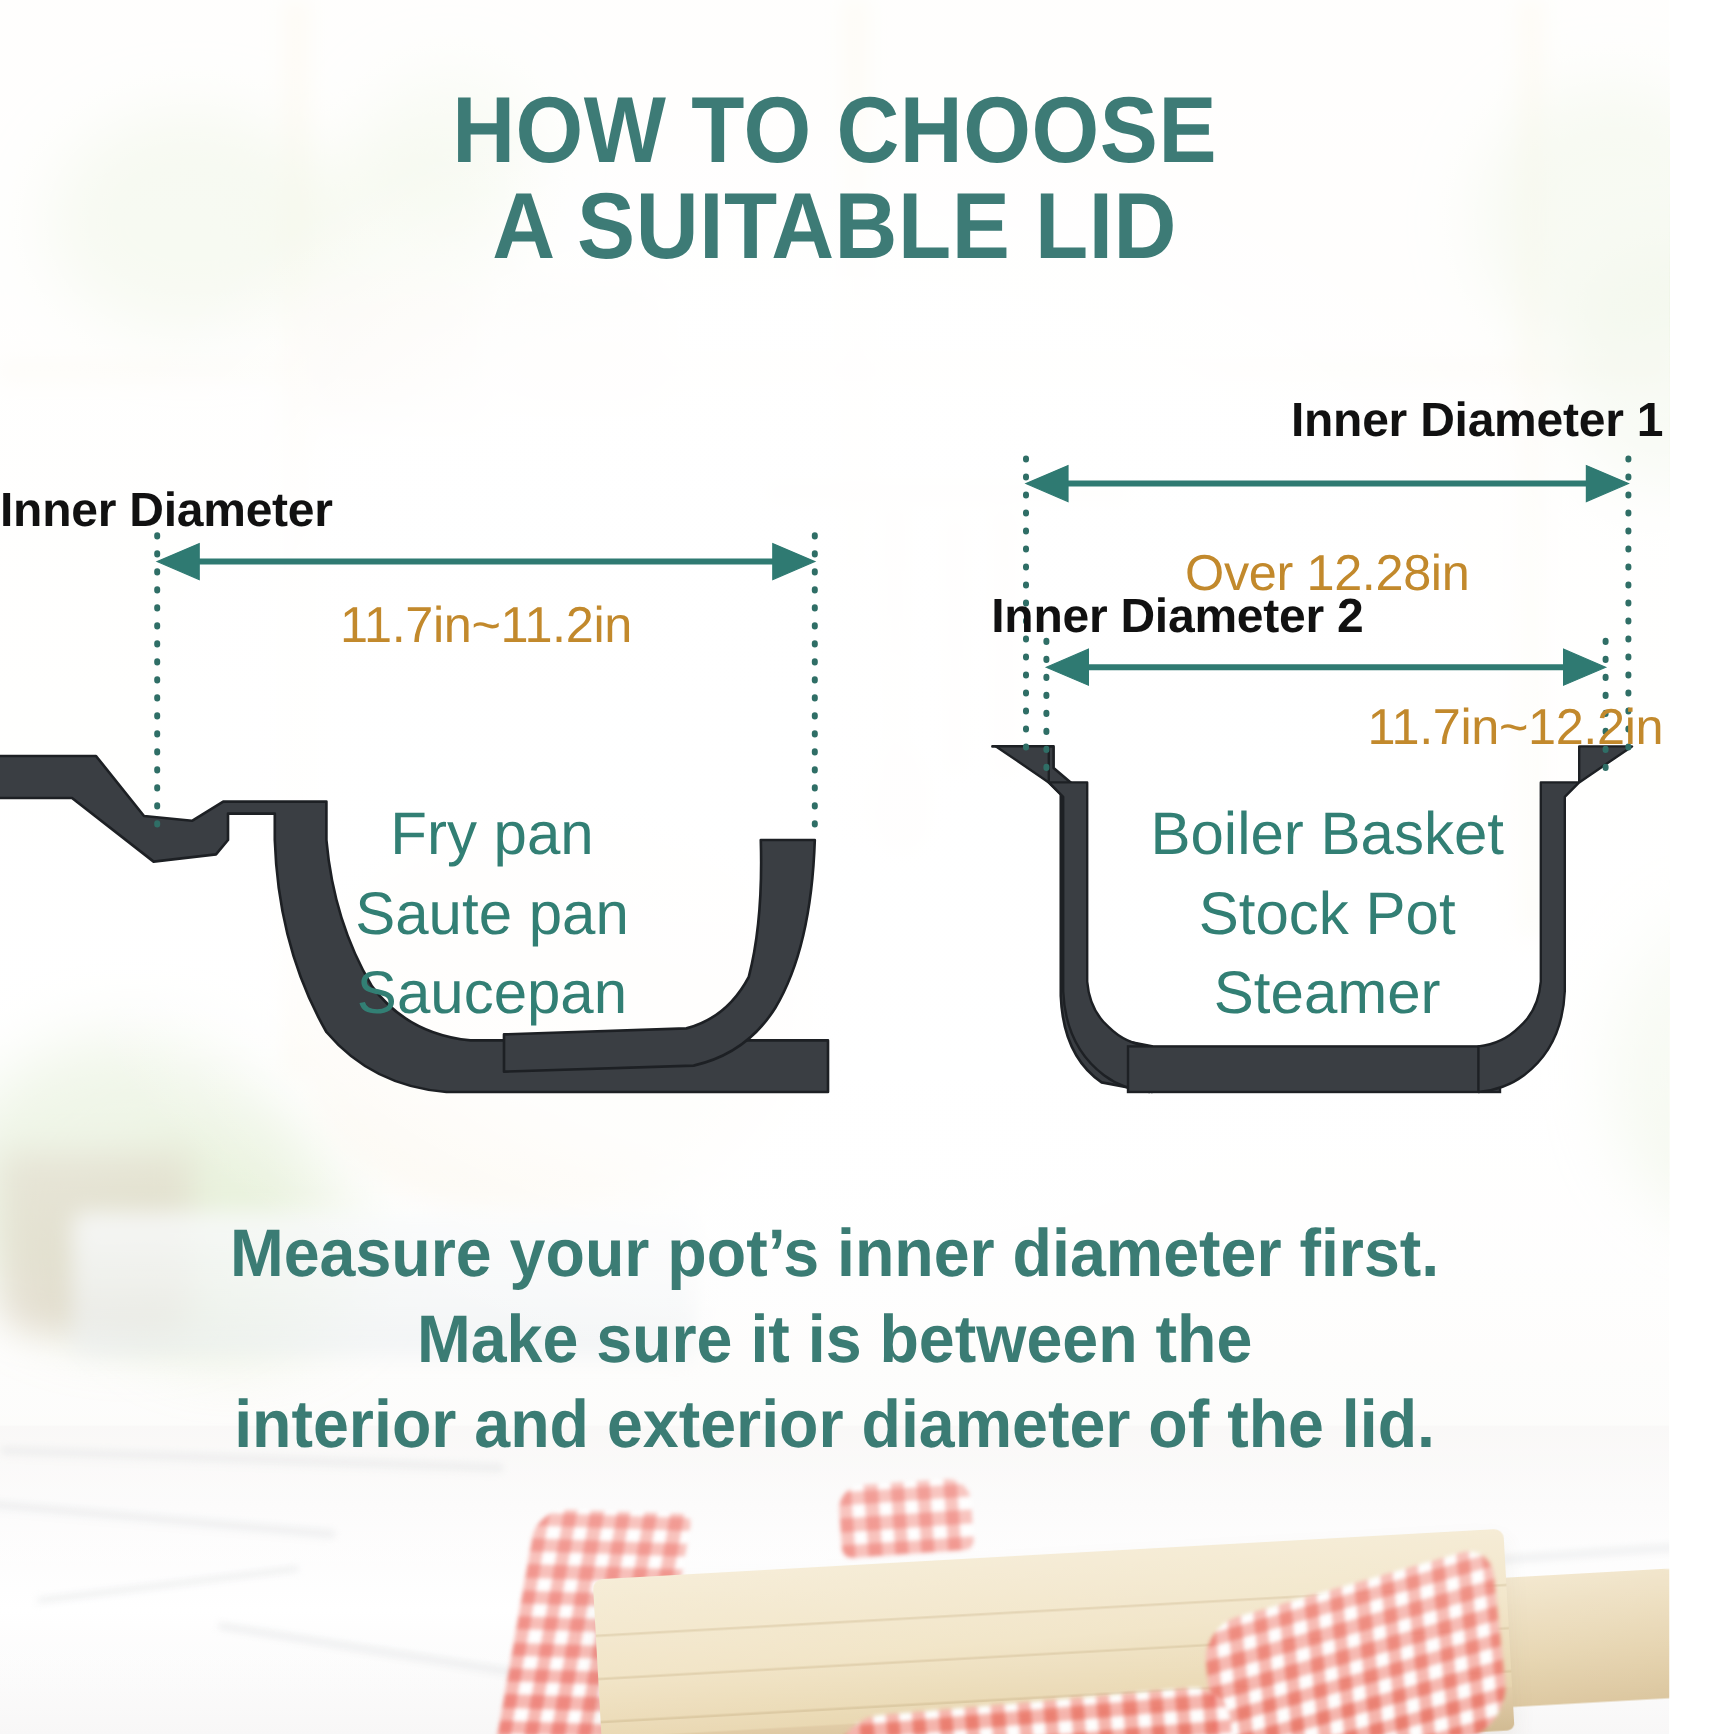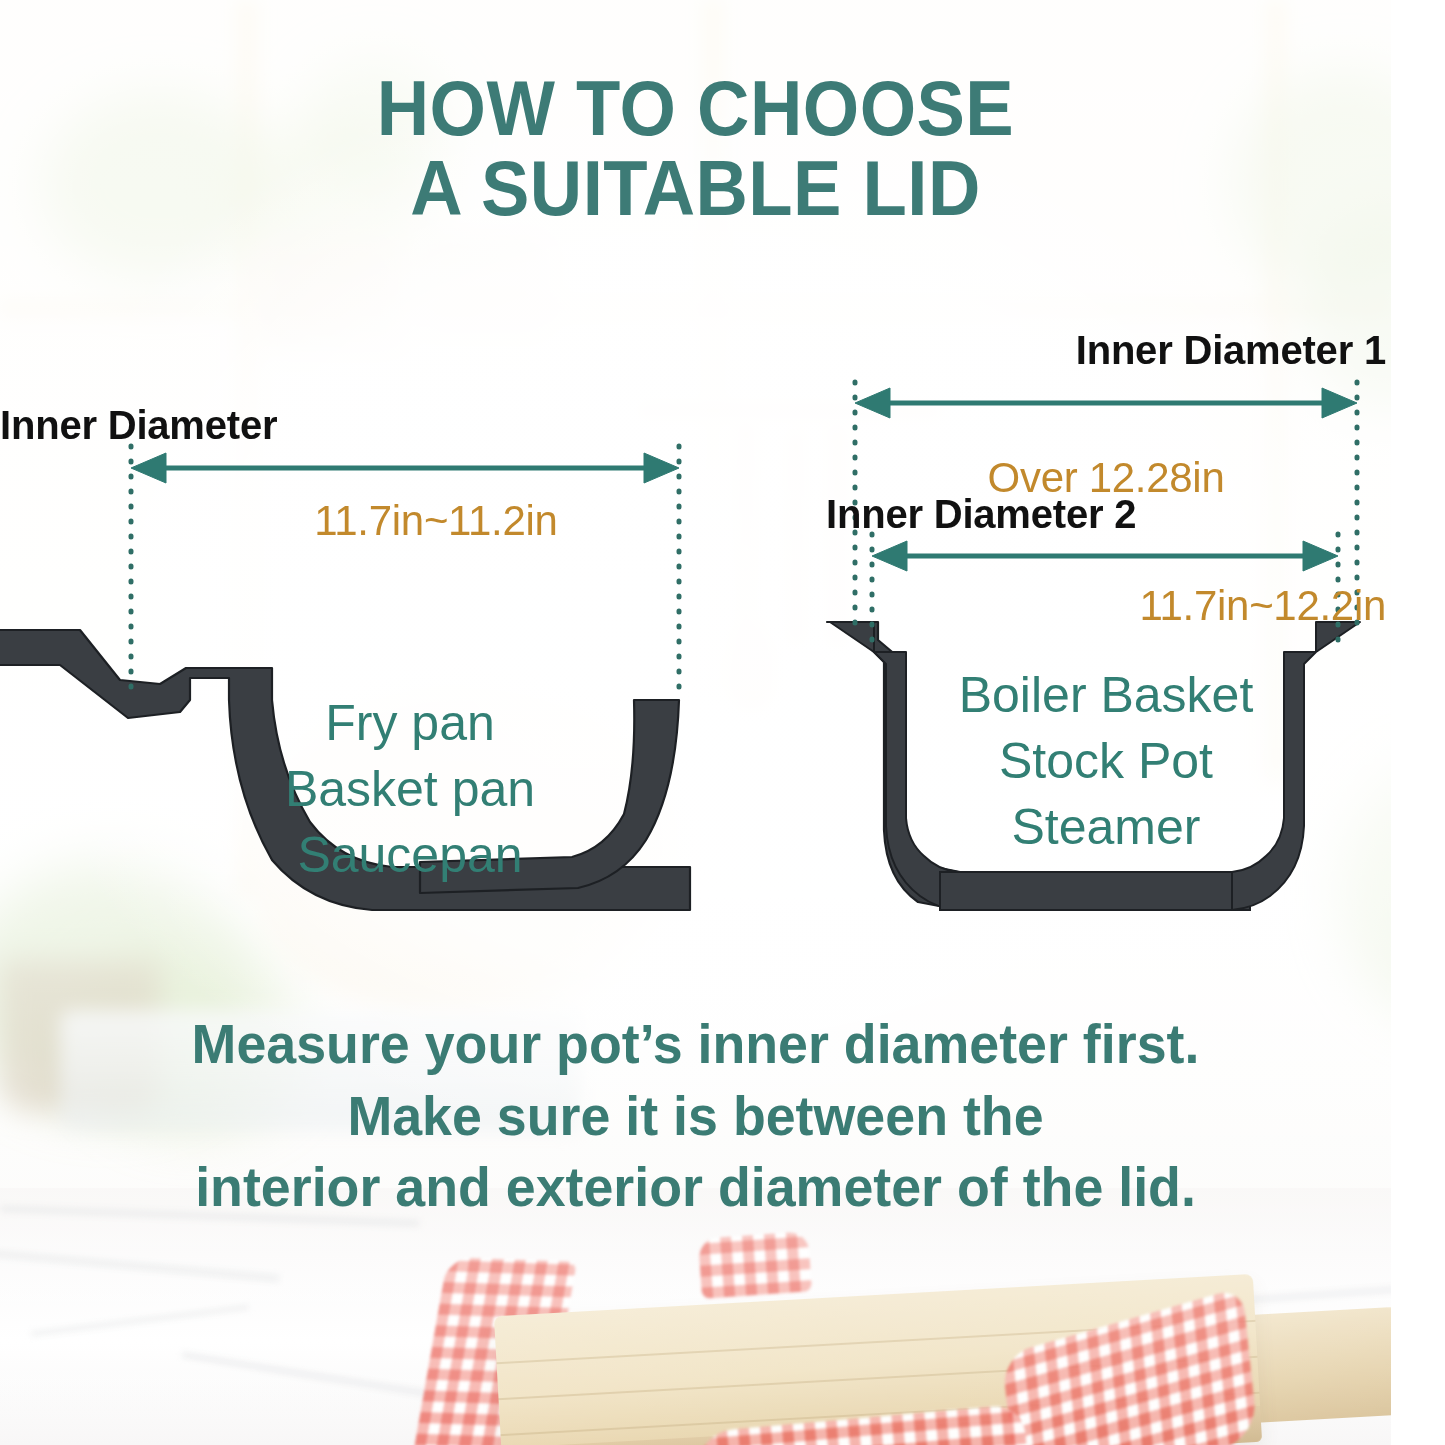--- a/index.html
+++ b/index.html
@@ -361,25 +361,25 @@
         <g>
           <line x1="893" y1="556" x2="1317" y2="556" stroke-width="5"></line>
           <polygon points="872,556 907,541 907,571"></polygon>
           <polygon points="1338,556 1303,541 1303,571"></polygon>
         </g>
       </g>
     </svg>
 
     <div class="lbl-black" style="left:0;width:810px;top:403px;">Inner Diameter</div>
 
-    <div class="lbl-gold" style="left:0;width:810px;top:497px;text-align:center;padding-left:31px;">11.7in~11.2in</div>
-
-    <div class="lbl-teal" style="left:130px;width:560px;top:662px;margin-top:28px;">
+    <div class="lbl-gold" style="left:0;width:810px;top:497px;text-align:center;">11.7in~11.2in</div>
+
+    <div class="lbl-teal" style="left:130px;width:560px;top:662px;">
       <div>Fry pan</div>
-      <div>Basket pan</div>
+      <div>Saute pan</div>
       <div>Saucepan</div>
     </div>
 
     <div class="lbl-black" style="left:826px;width:560px;top:328px;text-align:right;">Inner Diameter 1</div>
 
     <div class="lbl-gold" style="left:826px;width:560px;top:420px;text-align:center;margin-top:34px;">Over 12.28in</div>
 
     <div class="lbl-black" style="left:826px;width:560px;top:492px;text-align:left;">Inner Diameter 2</div>
 
     <div class="lbl-gold" style="left:826px;width:560px;top:582px;text-align:right;">11.7in~12.2in</div>

